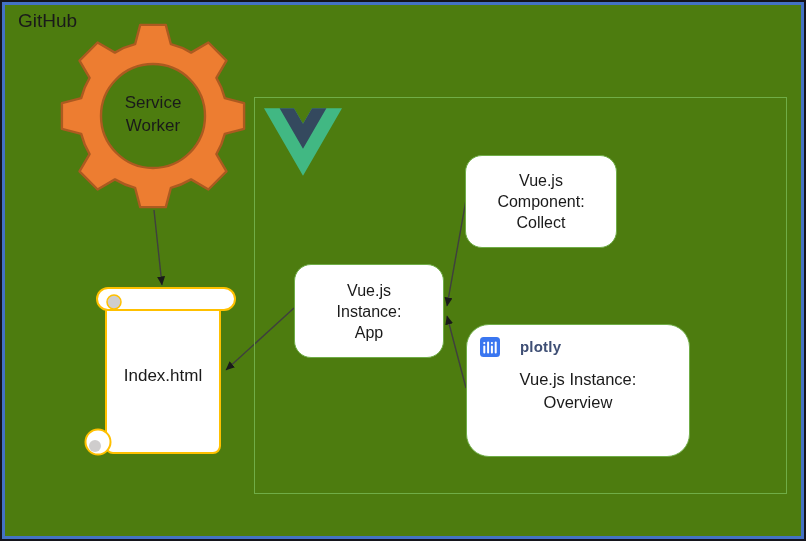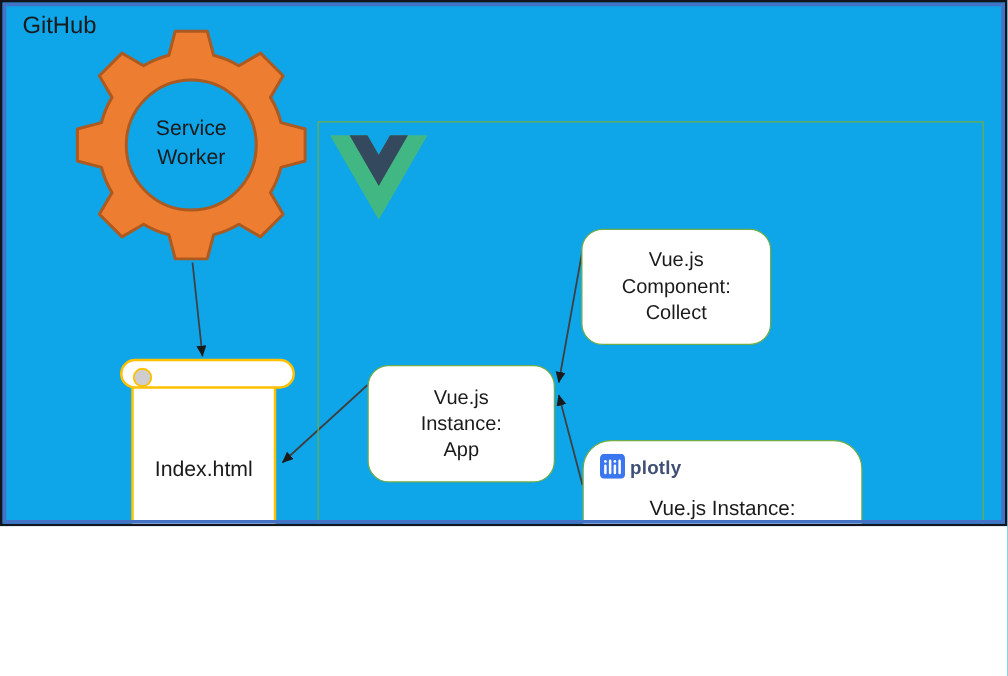--- a/index.html
+++ b/index.html
@@ -1,31 +1,31 @@
 <!DOCTYPE html>
 <html><head>
 <meta charset="utf-8">
 <style>
   html,body{margin:0;padding:0;background:#ffffff;}
   body{font-family:"Liberation Sans", sans-serif;color:#1a1a1a;}
-  .canvas{position:relative;width:806px;height:421px;background:#0ea5e9;border:2px solid #14141c;box-sizing:border-box;overflow:hidden;}
+  .canvas{position:relative;width:806px;height:541px;background:#4d7c0f;border:2px solid #14141c;box-sizing:border-box;overflow:hidden;}
   .blue-frame{position:absolute;inset:0;border:3px solid #4472C4;pointer-events:none;z-index:30;}
   .diagram-layer{position:absolute;left:0;top:0;width:806px;height:541px;z-index:1;}
   .page-title{position:absolute;left:16px;top:8px;font-size:19px;color:#1a1a1a;z-index:5;}
   .node-label{position:absolute;white-space:pre-line;text-align:center;z-index:6;}
   .sw-label{left:90px;top:89px;width:122px;font-size:17px;line-height:23px;}
   .index-label{left:101px;top:364px;width:120px;font-size:17px;}
   .green-container{position:absolute;left:252px;top:95px;width:533px;height:397px;border:1.5px solid #70AD47;box-sizing:border-box;background:transparent;z-index:2;}
   .vue-logo{position:absolute;left:262px;top:106px;width:78px;height:68px;z-index:4;}
-  .vnode{position:absolute;border:1.5px solid #70AD47;border-radius:17px;background:#fff;box-sizing:border-box;display:flex;align-items:center;justify-content:center;z-index:5;font-size:16px;line-height:21px;margin-top:28px;}
+  .vnode{position:absolute;border:1.5px solid #70AD47;border-radius:17px;background:#fff;box-sizing:border-box;display:flex;align-items:center;justify-content:center;z-index:5;font-size:16px;line-height:21px;}
   .node-collect{left:463px;top:153px;width:152px;height:93px;}
   .node-app{left:292px;top:262px;width:150px;height:94px;}
   .node-overview{left:464px;top:322px;width:224px;height:133px;border-radius:23px;font-size:16.5px;line-height:23px;}
   .node-text{white-space:pre-line;text-align:center;}
-  .plotly-badge{position:absolute;left:13px;top:10px;display:flex;gap:4px;}
+  .plotly-badge{position:absolute;left:13px;top:10px;display:flex;align-items:center;gap:20px;}
   .plotly-word{font-size:15px;font-weight:bold;color:#3F4F75;letter-spacing:.2px;}
 </style>
 </head>
 <body>
 
 <div class="canvas">
   <div class="blue-frame"></div>
 
   <div class="page-title">GitHub</div>
 

